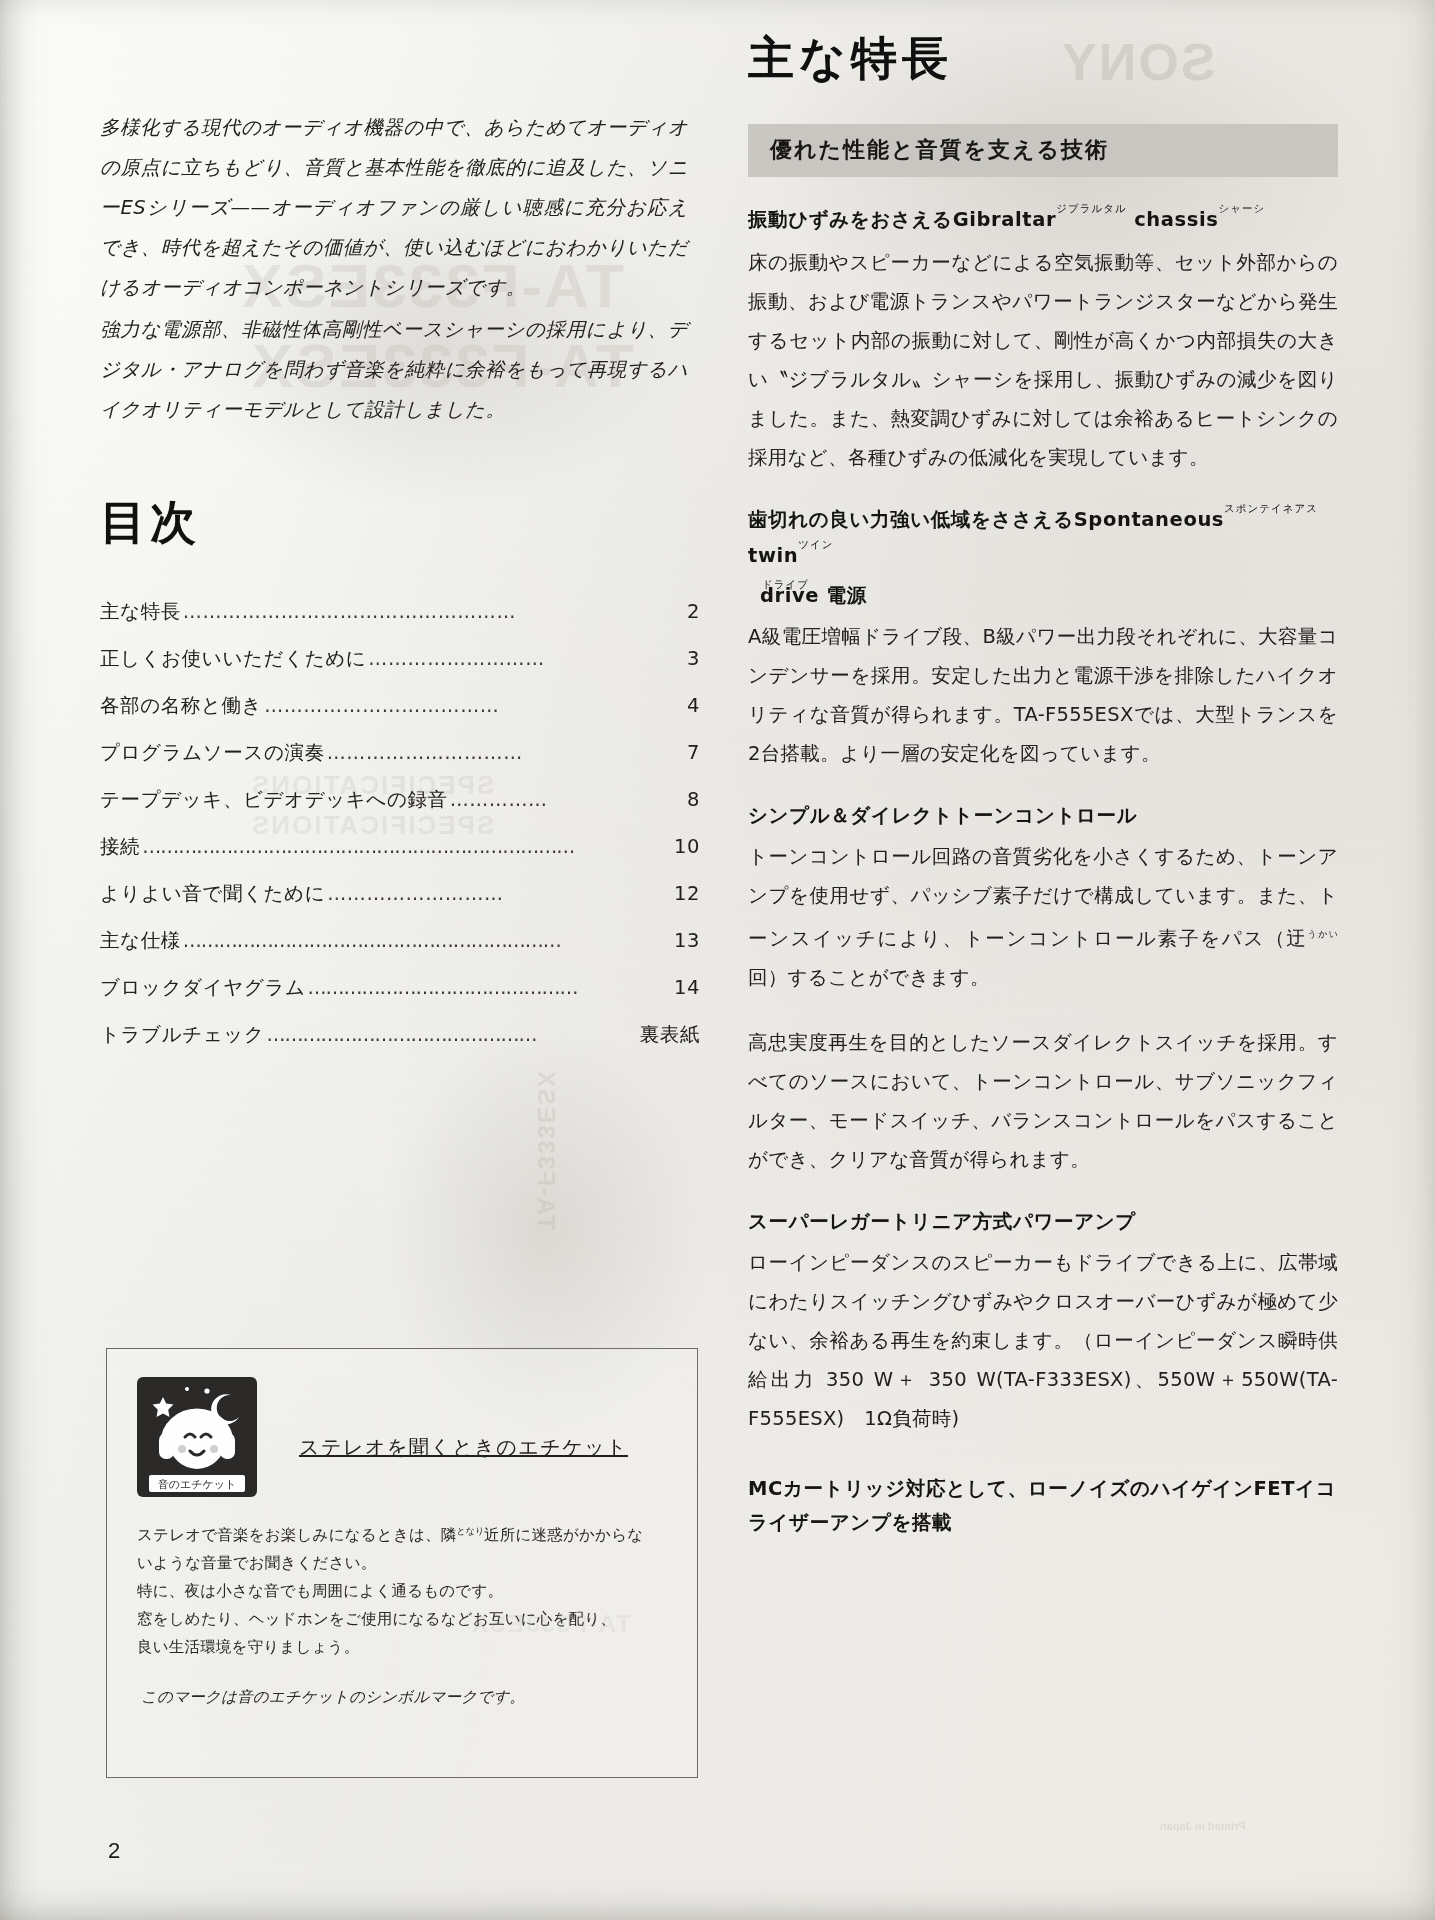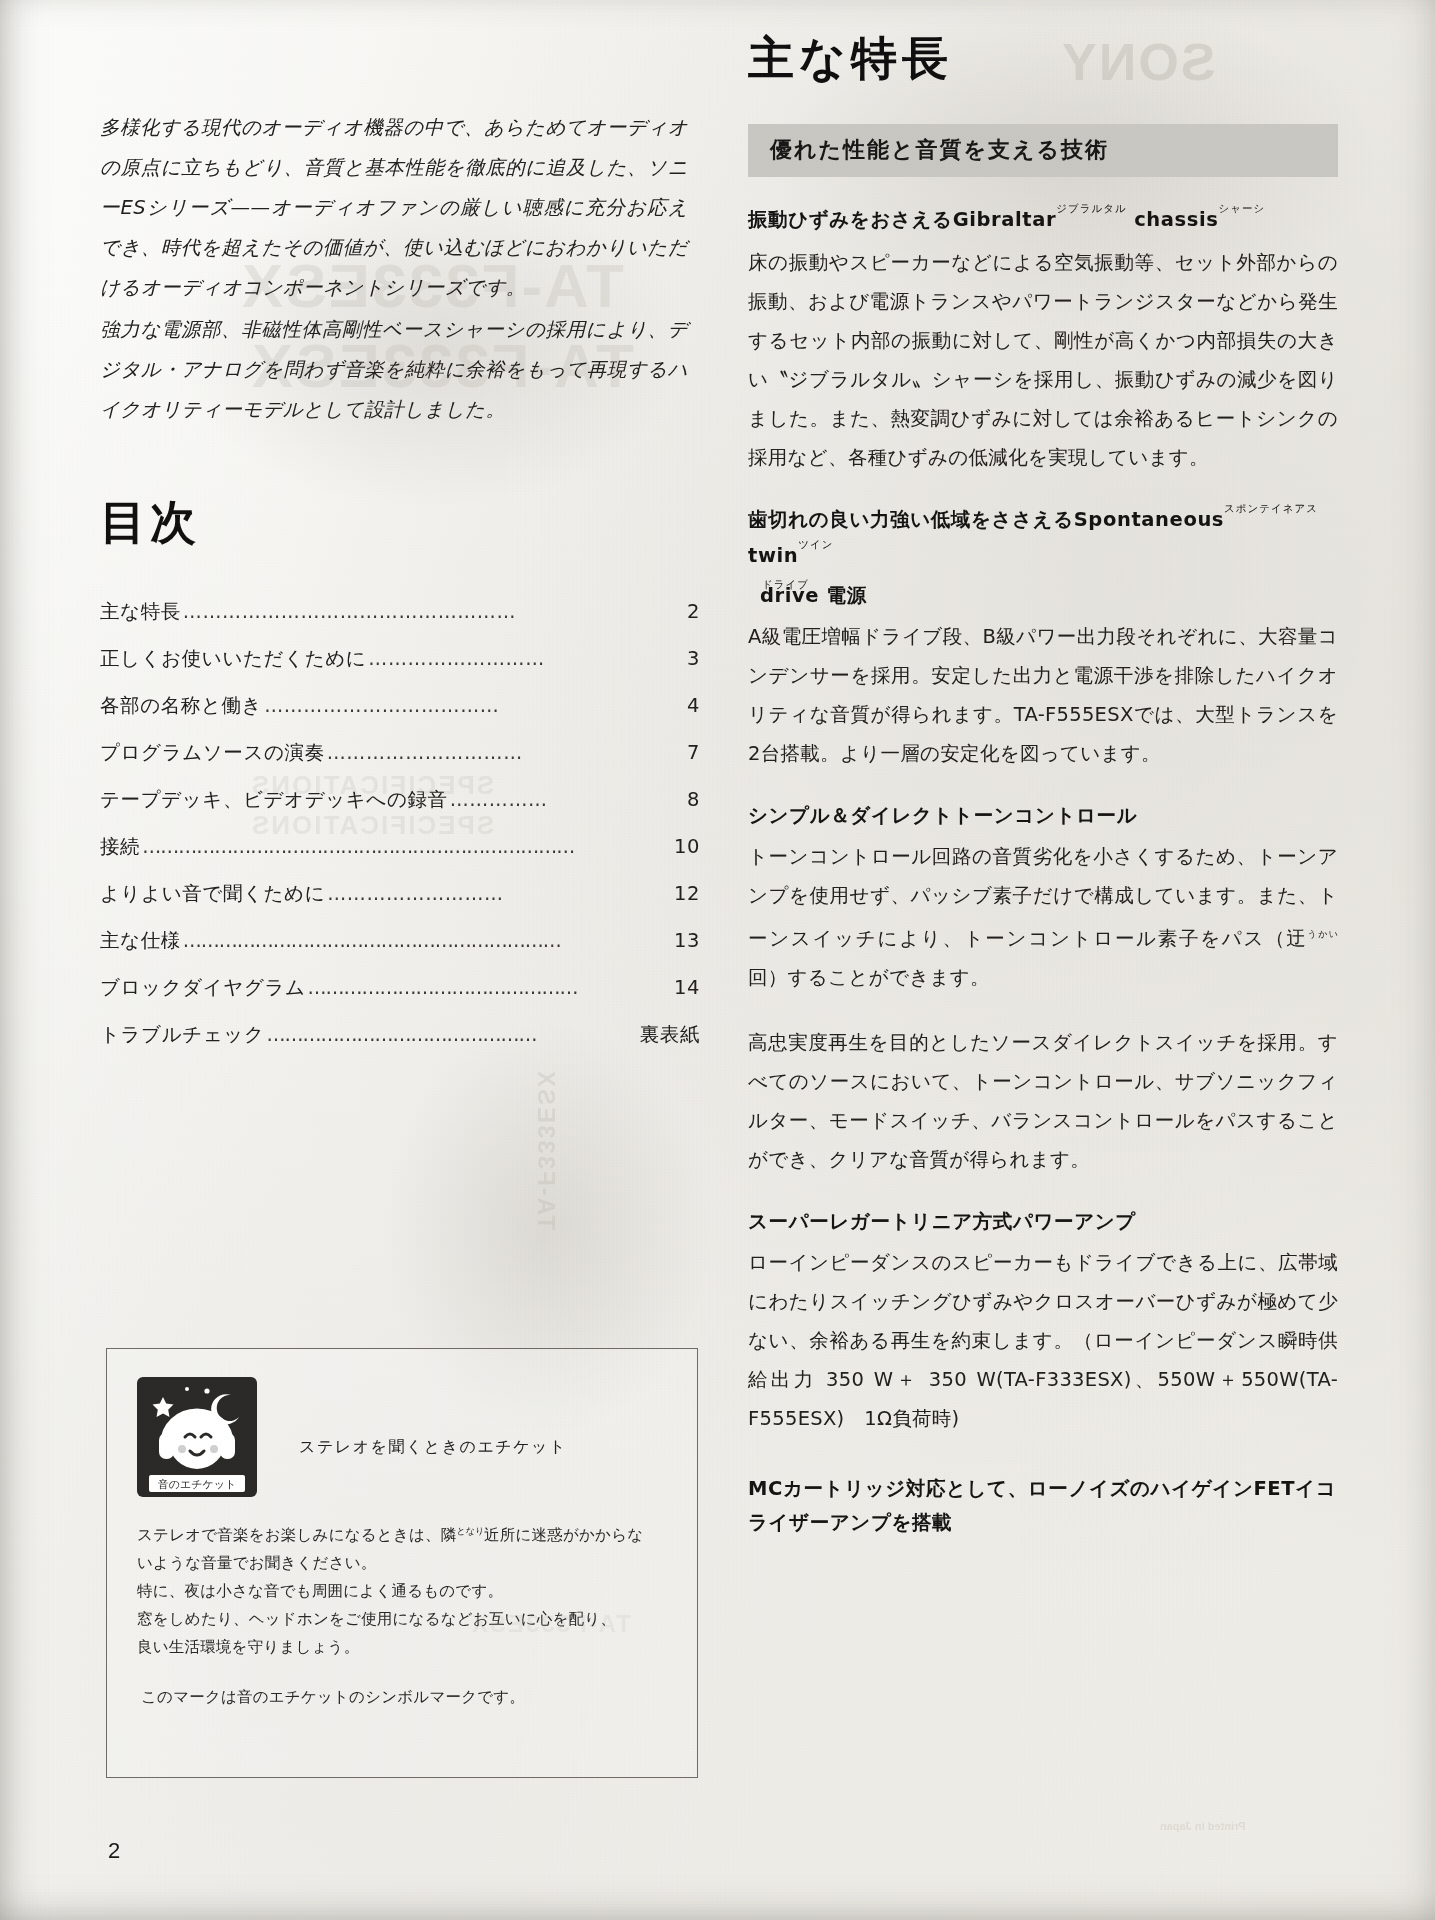--- a/index.html
+++ b/index.html
@@ -137,39 +137,41 @@
     align-items: center;
     padding: 26px 0 0 28px;
   }
   .etq-mark {
     width: 124px;
     height: 124px;
     flex: 0 0 auto;
     position: relative;
   }
   .etq-title {
-    font-size: 16px;
+    font-size: 20px;
     letter-spacing: 1.5px;
     color: #232120;
     margin-left: 40px;
     margin-top: 20px;
+    text-decoration: underline;
   }
   .etq-body {
     padding: 18px 28px 0 30px;
     font-size: 15.5px;
     line-height: 28px;
     color: #2a2826;
     letter-spacing: .2px;
   }
   .etq-body p { margin: 0; }
   .etq-note {
     padding: 26px 28px 0 34px;
     font-size: 15.5px;
     color: #2a2826;
     letter-spacing: .2px;
+    font-style: italic;
   }
   .ruby-small {
     font-size: 9px;
     vertical-align: super;
     letter-spacing: 0;
   }
 
   .page-number {
     position: absolute;
     left: 108px;

